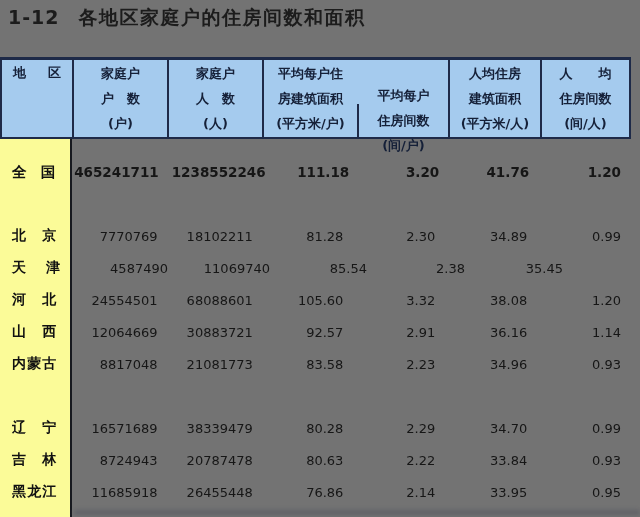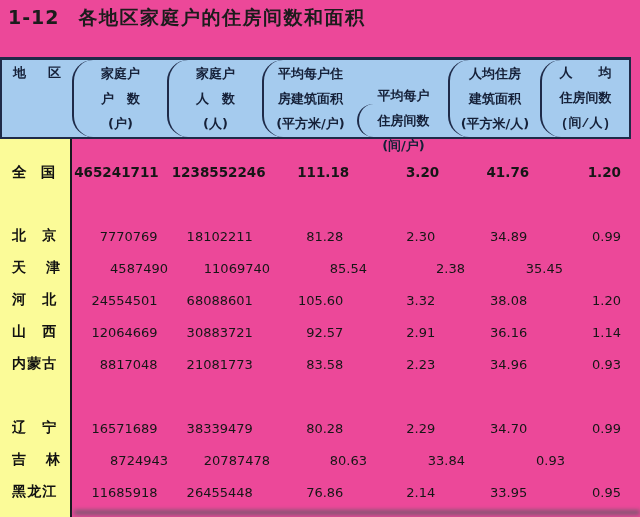--- a/index.html
+++ b/index.html
@@ -1,21 +1,21 @@
 <!DOCTYPE html>
 <html><head>
 <meta charset="utf-8">
 <style>
   * { margin: 0; padding: 0; box-sizing: border-box; }
   html, body { background: #ffffff; }
   .page {
     position: relative;
     width: 640px;
     height: 517px;
-    background: #ec4899;
+    background: #737373;
     overflow: hidden;
     font-family: "DejaVu Sans", sans-serif;
     color: #161616;
   }
   .title {
     position: absolute;
     top: 4px;
     left: 8px;
     font-size: 19px;
     line-height: 26px;
@@ -49,22 +49,22 @@
     justify-content: center;
     align-items: center;
     text-align: center;
     line-height: 25px;
     white-space: nowrap;
   }
   .th.h0 { width: 70px; }
   .th.h1, .th.h2, .th.h3 { width: 95px; }
   .th.h4 { width: 91px; margin-top: 44px; }
   .th.h5 { width: 92px; }
-  .th.h6 { width: 89px; font-family: Liberation Mono, monospace; }
-  .th + .th { border-left: 2px solid #1e2a48; border-radius: 21px; }
+  .th.h6 { width: 89px; }
+  .th + .th { border-left: 2px solid #1e2a48; }
   .th.h0 { align-items: stretch; padding: 0 11px; }
 
   
   .region-strip {
     position: absolute;
     top: 139px;
     left: 0;
     width: 72px;
     height: 378px;
     background: #fbfb98;
@@ -281,20 +281,21 @@
     <div class="tr">
       <div class="td region">
           <span data-justify="">
             <span>吉</span>
             <span>林</span>
           </span>
         </div>
       <div class="td num n0">8724943</div>
       <div class="td num n1">20787478</div>
       <div class="td num n2">80.63</div>
+      <div class="td num n3">2.22</div>
       <div class="td num n4">33.84</div>
       <div class="td num n5">0.93</div>
     </div>
 
     <div class="tr">
       <div class="td region">
           <span data-justify="">
             <span>黑</span>
             <span>龙</span>
             <span>江</span>

